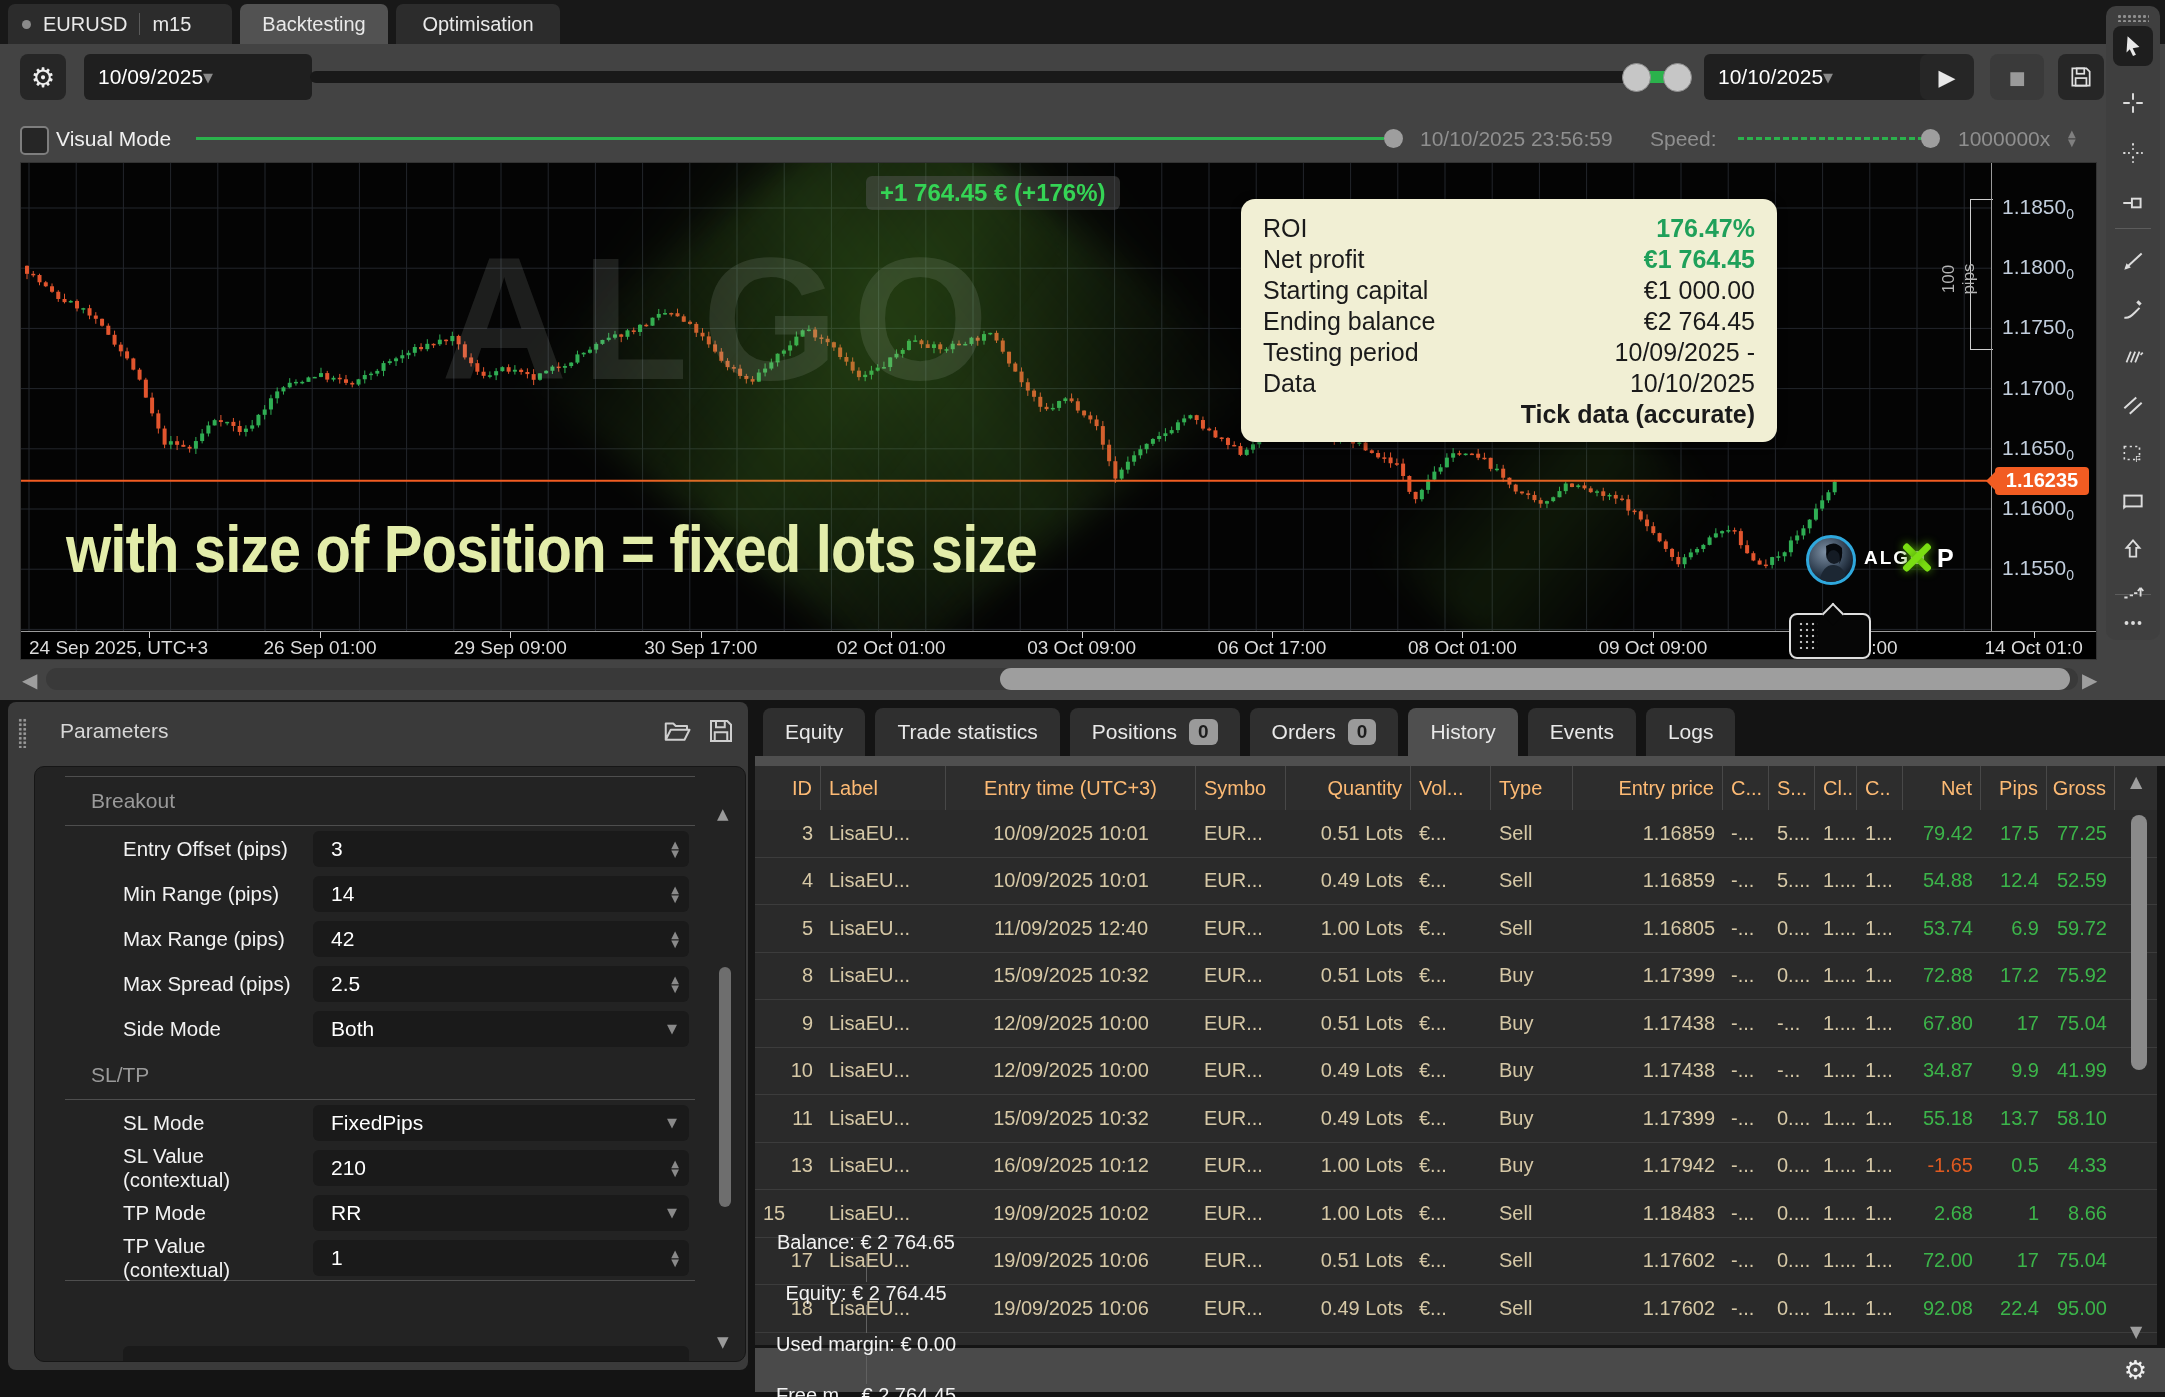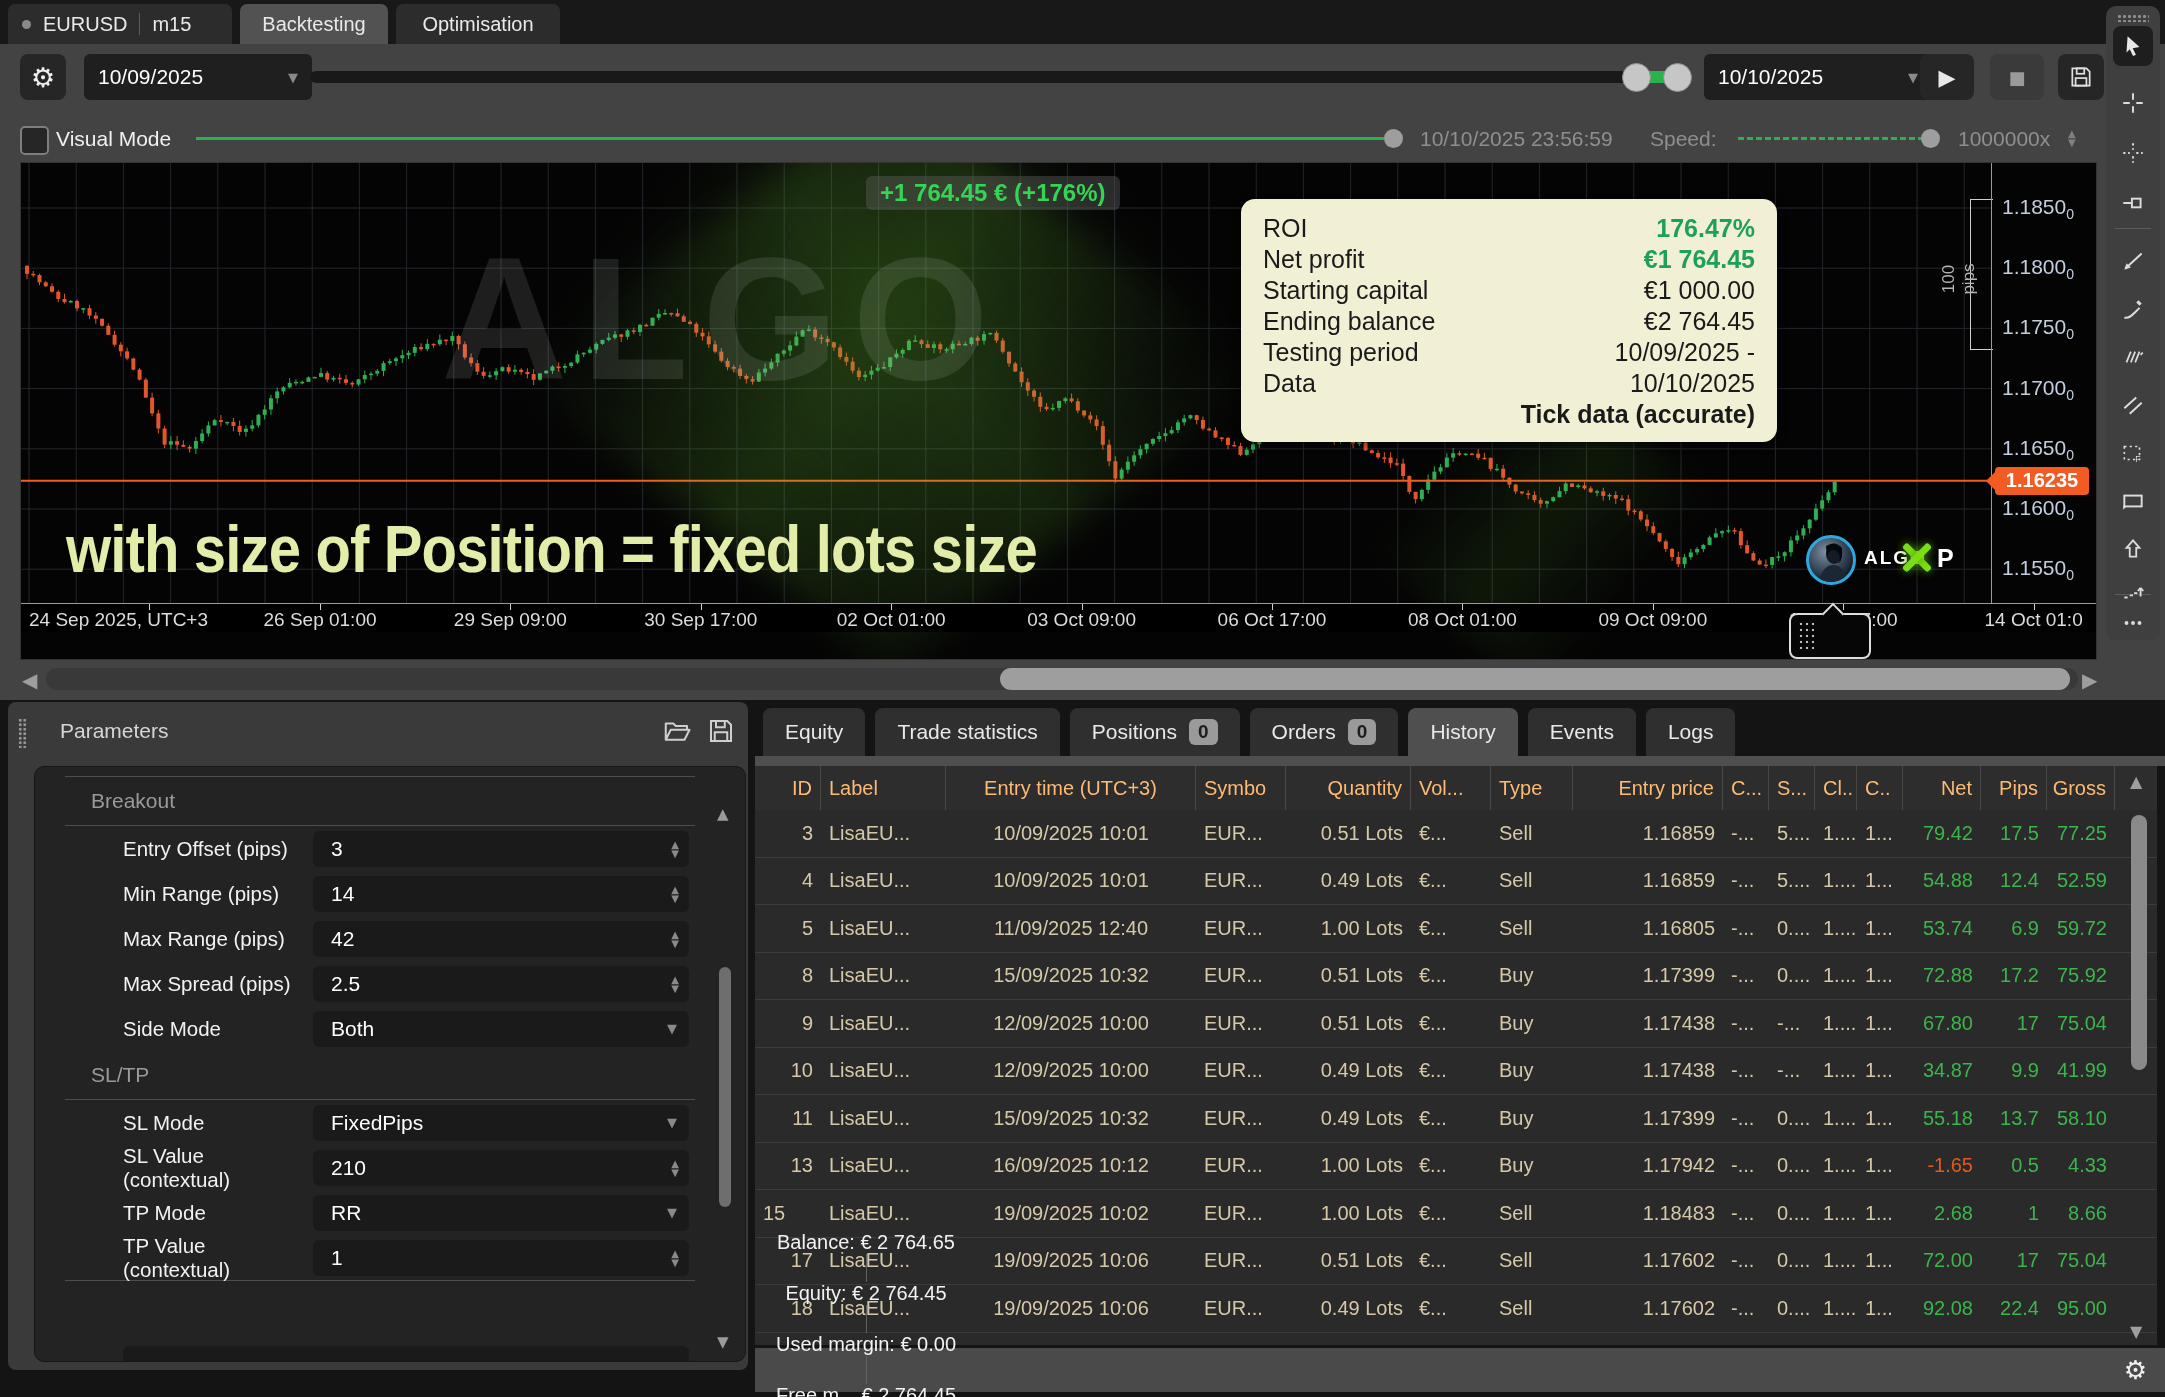--- a/index.html
+++ b/index.html
@@ -10,21 +10,21 @@
   
   #topArea{position:absolute;left:0;top:0;width:2165px;height:700px;background:#434343;}
   #tabBar{position:absolute;left:0;top:0;width:2165px;height:44px;background:#181818;}
   .topTab{position:absolute;top:4px;height:40px;border-radius:7px 7px 0 0;background:#2c2c2c;
           display:flex;align-items:center;font-size:20px;color:#e9e9e9;}
   .topTab.active{background:#525252;}
   .symDot{width:9px;height:9px;border-radius:50%;background:#8a8a8a;margin:0 12px 0 14px;}
   .symSep{width:1px;height:22px;background:#5a5a5a;margin:0 12px;}
   .tbtn{position:absolute;background:#262626;border-radius:8px;display:flex;align-items:center;justify-content:center;}
   .dateSel{position:absolute;background:#1f1f1f;border-radius:6px;display:flex;align-items:center;
-           justify-content:space-between;padding:0 14px;font-size:21px;color:#fff;}
+           justify-content:flex-start;padding:0 14px;font-size:21px;color:#fff;}
   .caretDown{color:#8a8a8a;font-size:13px;font-family:"DejaVu Sans",sans-serif;}
   #rangeTrack{position:absolute;left:310px;top:71px;width:1382px;height:12px;background:#191919;border-radius:6px;}
   #rangeFill{position:absolute;left:1327px;top:0;width:50px;height:12px;background:#2bb24c;}
   .rHandle{position:absolute;top:-8px;width:27px;height:27px;border-radius:50%;background:#c6c6c6;border:1px solid #8e8e8e;}
   #row2{position:absolute;left:0;top:118px;width:2165px;height:44px;}
   #vmCheck{position:absolute;left:20px;top:8px;width:25px;height:25px;background:#262626;border:2px solid #7e7e7e;border-radius:5px;}
   .dim{color:#8f8f8f;}
   #progLine{position:absolute;left:196px;top:19px;width:1188px;height:3px;background:#2bb24c;}
   .pHandle{position:absolute;top:11px;width:19px;height:19px;border-radius:50%;background:#9e9e9e;}
   #speedDash{position:absolute;left:1738px;top:19px;width:186px;border-top:3px dashed #2bb24c;}
@@ -53,21 +53,21 @@
   .bracketCap{position:absolute;left:1949px;width:23px;height:1px;background:#cfcfcf;}
   #bracketLbl{position:absolute;left:1908px;top:96px;width:60px;text-align:center;color:#b5b5b5;font-size:17px;
       transform:rotate(-90deg);}
   #priceAxis{position:absolute;left:1970px;top:0;width:105px;height:468px;border-left:1px solid #9a9a9a;}
   .pLbl{position:absolute;left:10px;color:#c2cedd;font-size:21px;}
   .pLbl sub{font-size:14px;}
   #priceTag{position:absolute;left:3px;width:94px;height:28px;background:#f25c22;border-radius:4px;color:#fff;
       font-size:20px;font-weight:bold;display:flex;align-items:center;justify-content:center;}
   #priceTag:before{content:"";position:absolute;left:-9px;border-top:9px solid transparent;border-bottom:9px solid transparent;
       border-right:9px solid #f25c22;}
-  #timeAxis{position:absolute;left:0;top:440px;width:2075px;height:28px;background:#000;border-top:1px solid #9a9a9a;overflow:hidden;}
+  #timeAxis{position:absolute;left:0;top:468px;width:2075px;height:28px;background:#000;border-top:1px solid #9a9a9a;overflow:hidden;}
   .tTick{position:absolute;top:0;width:1px;height:6px;background:#cfcfcf;}
   .tLbl{position:absolute;top:5px;color:#dcdcdc;font-size:19px;white-space:nowrap;}
   #axisBubble{position:absolute;left:1768px;top:450px;width:78px;height:42px;background:#060606;border:2px solid #dedede;border-radius:8px;}
   #axisBubble:before{content:"";position:absolute;left:34px;top:-9px;width:14px;height:14px;background:#060606;
       border-left:2px solid #dedede;border-top:2px solid #dedede;transform:rotate(45deg);}
   #bubbleDots{position:absolute;left:7px;top:6px;width:20px;height:28px;
       background-image:radial-gradient(#bbb 1.2px,transparent 1.6px);background-size:6px 6px;}
   
   .scrollArrow{position:absolute;color:#9e9e9e;font-size:20px;}
   #hTrack{position:absolute;left:46px;top:668px;width:2032px;height:22px;background:#393939;border-radius:11px;}

